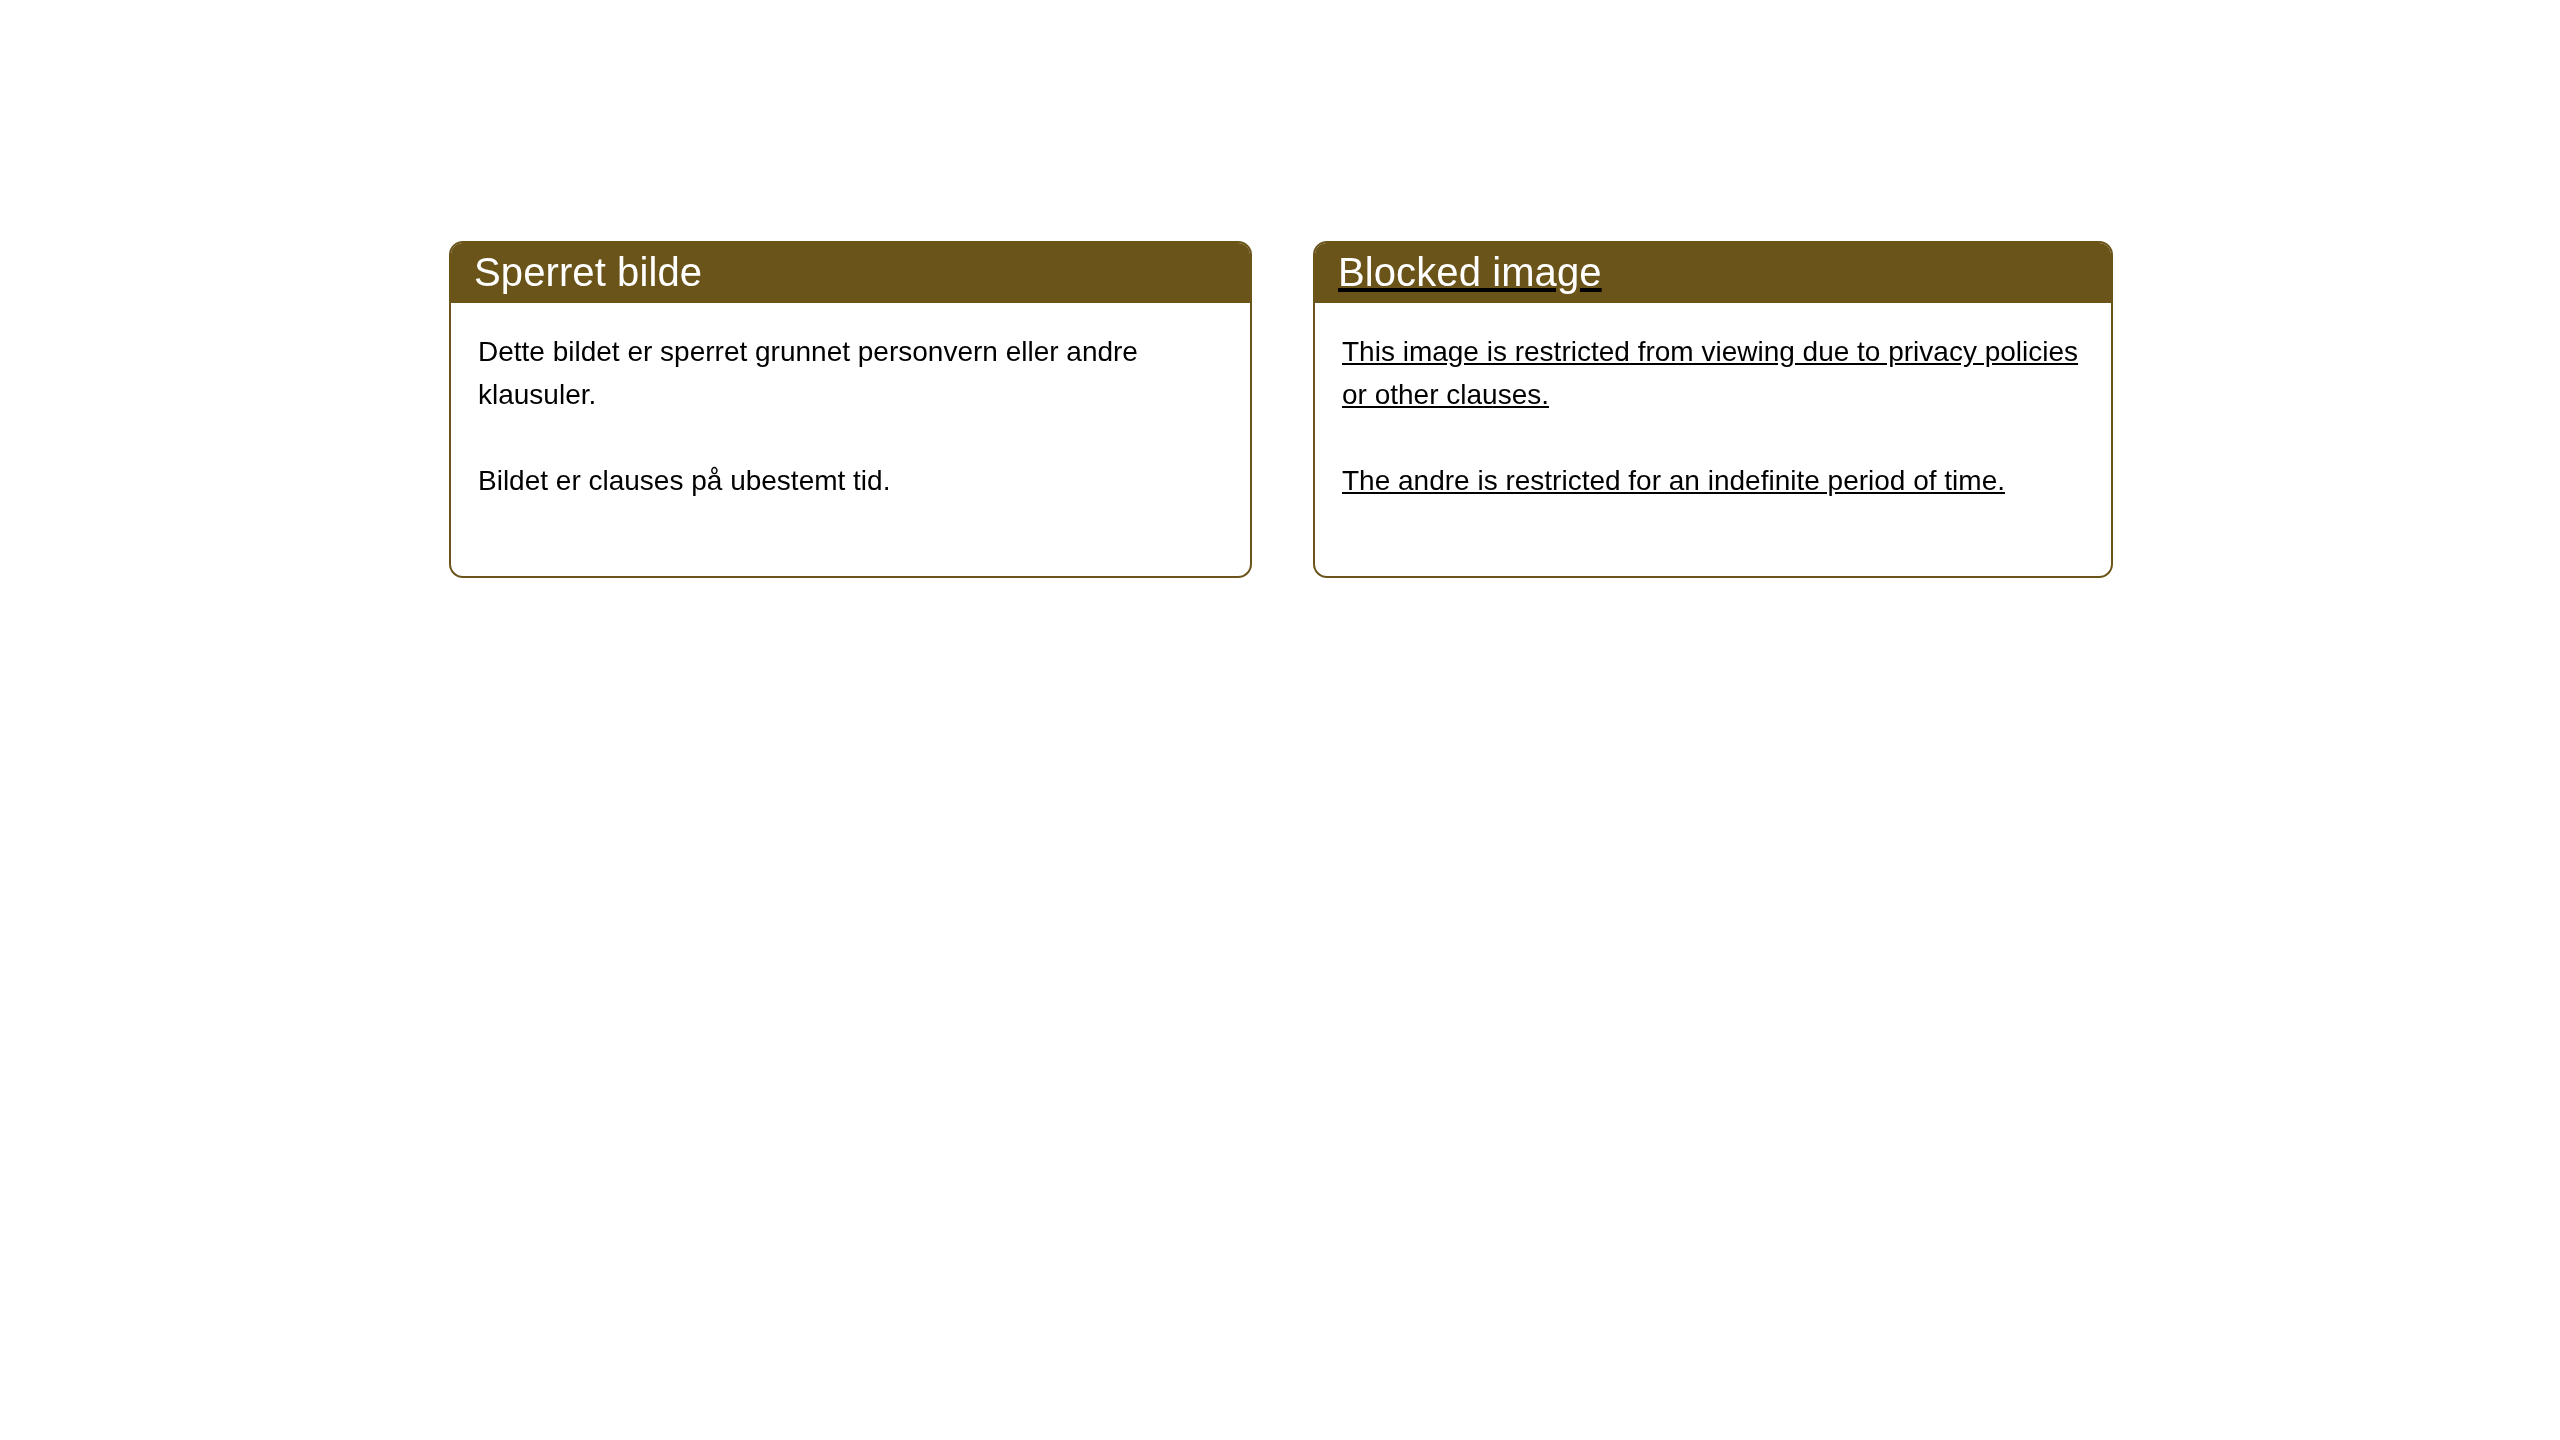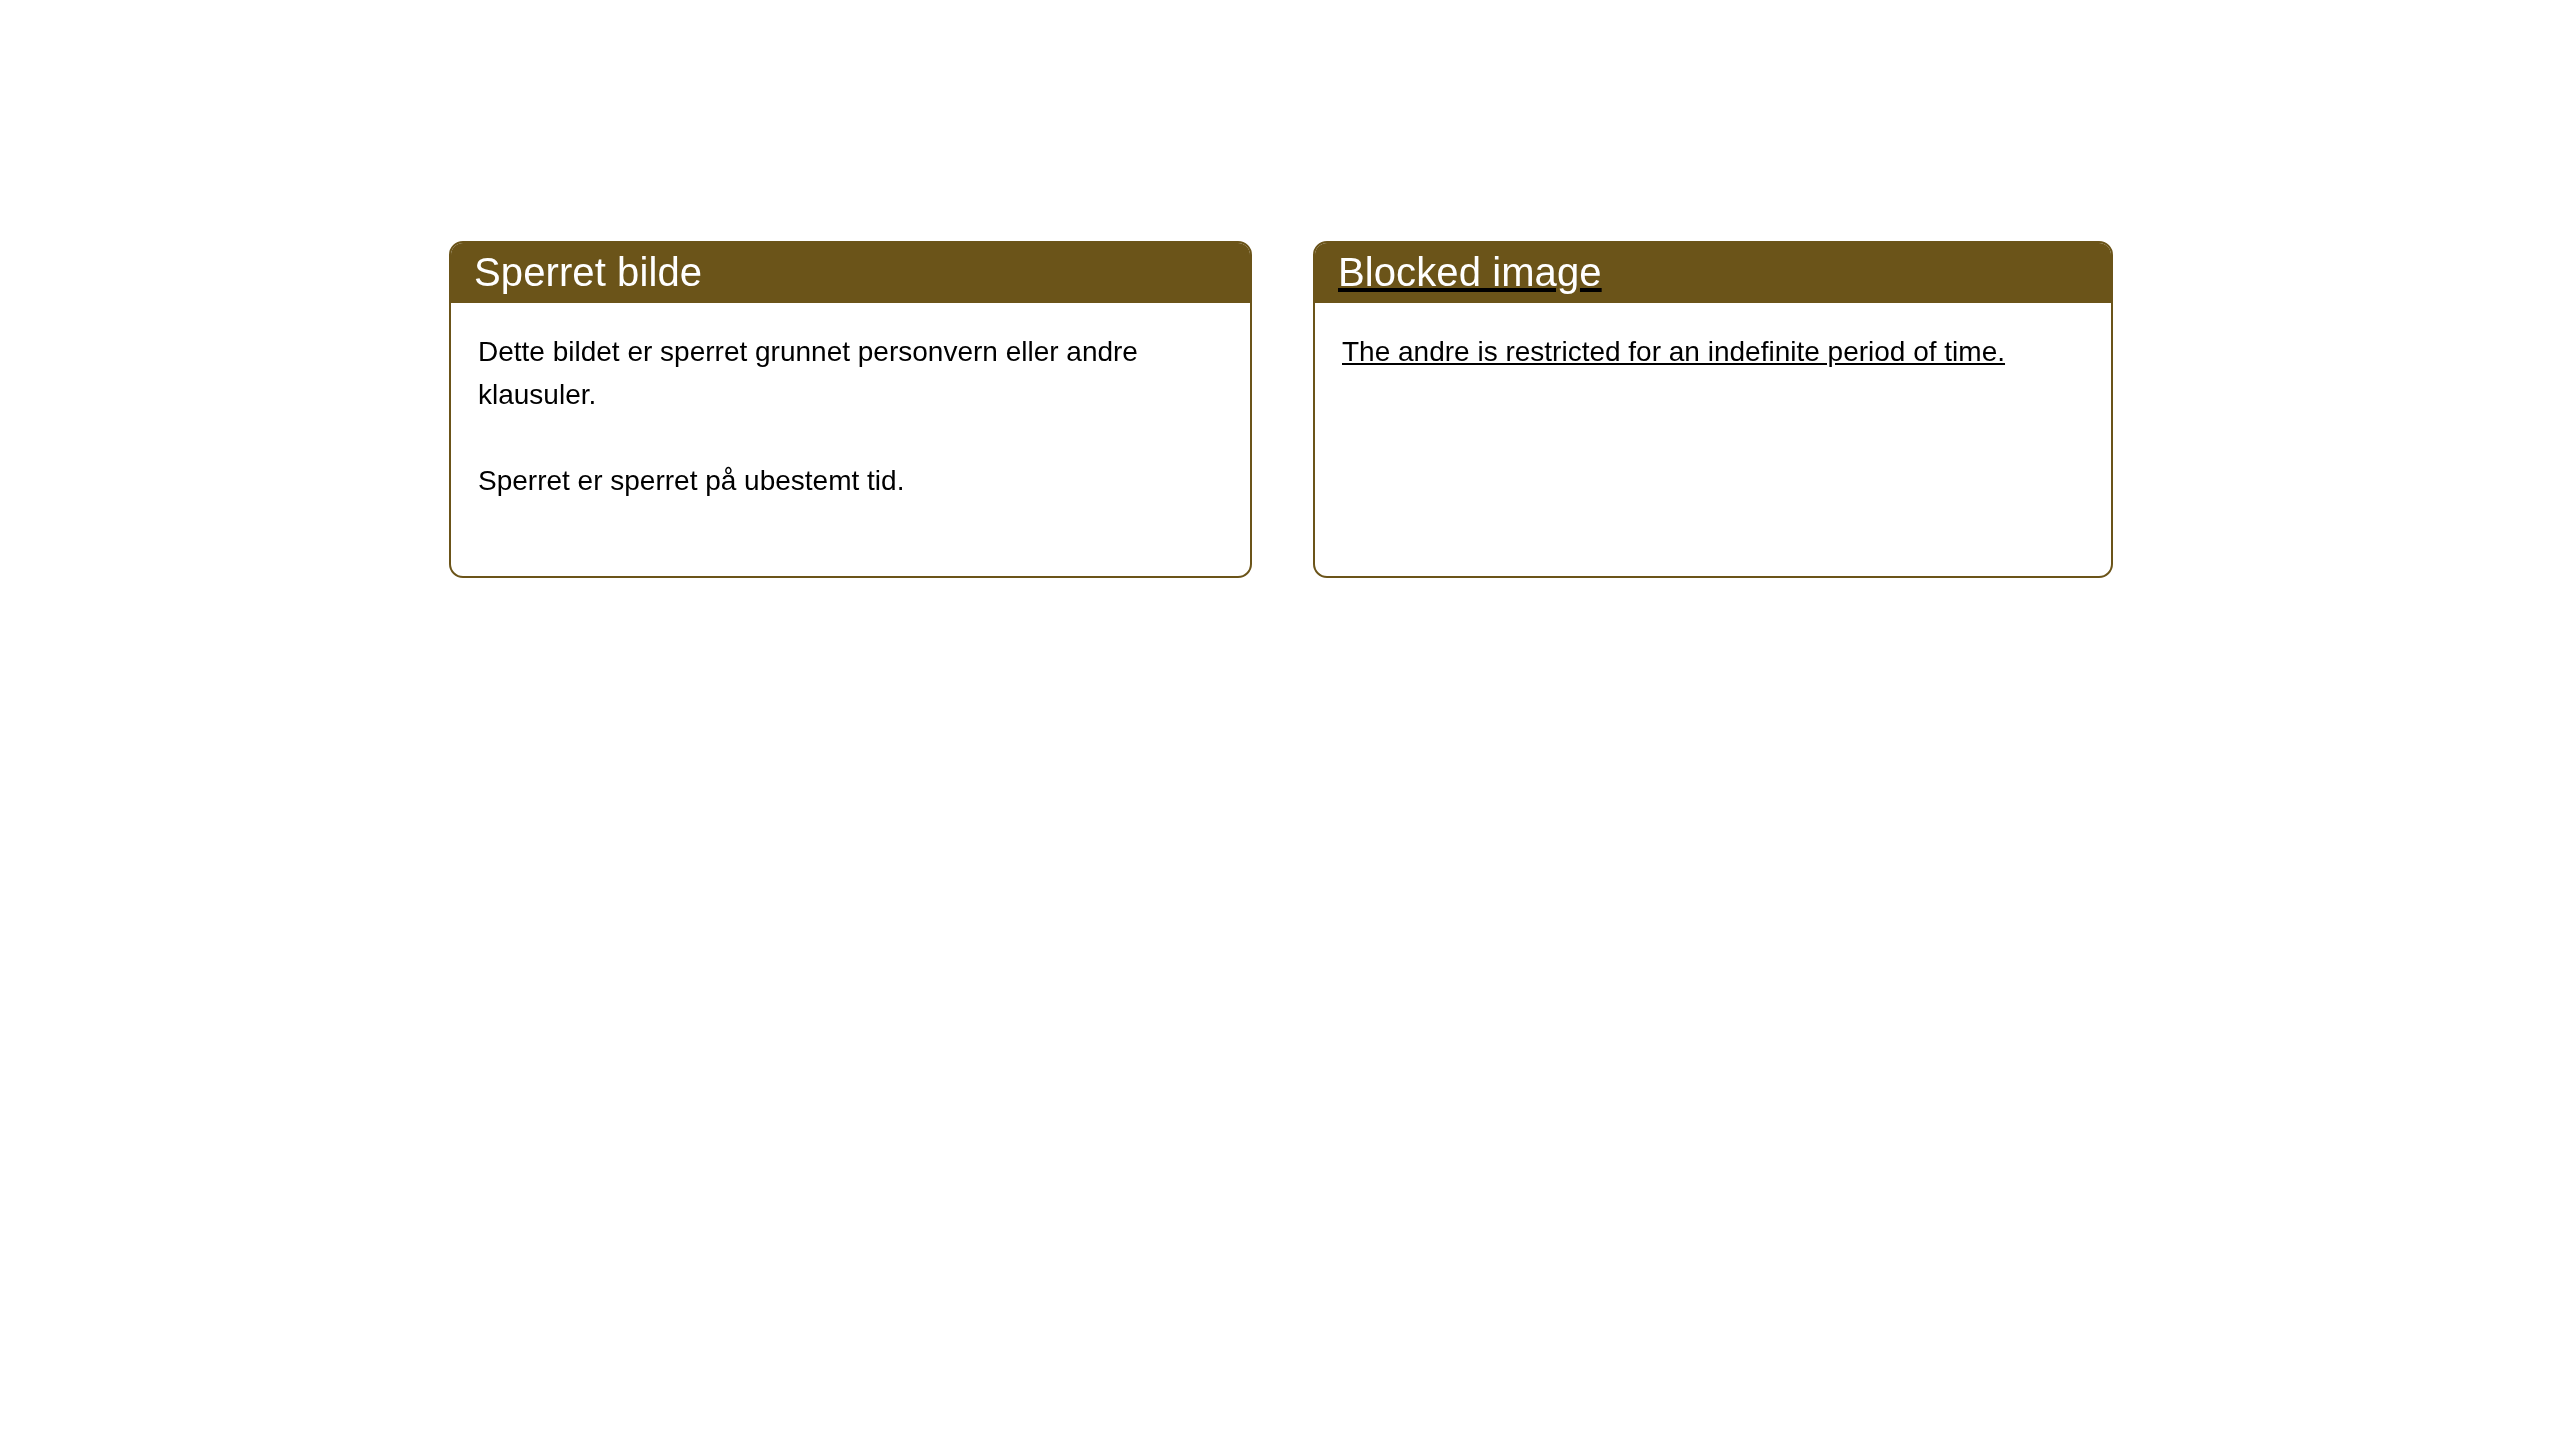--- a/index.html
+++ b/index.html
@@ -88,26 +88,27 @@
 <body>
 
 <div id="stage">
 
   <div class="notice-card card-left">
     <div class="card-header">
       <span class="card-title">Sperret bilde</span>
     </div>
     <div class="card-body">
       <p class="body-paragraph">Dette bildet er sperret grunnet personvern eller andre klausuler.</p>
-      <p class="body-paragraph">Sperret er sperret på ubestemt tid.</p>
+      <p class="body-paragraph">Bildet er clauses på ubestemt tid.</p>
     </div>
   </div>
 
   <div class="notice-card card-right">
     <div class="card-header">
       <span class="card-title">Blocked image</span>
     </div>
     <div class="card-body">
+      <p class="body-paragraph">This image is restricted from viewing due to privacy policies or other clauses.</p>
       <p class="body-paragraph">The andre is restricted for an indefinite period of time.</p>
     </div>
   </div>
 
 </div>
 
 </body></html>

